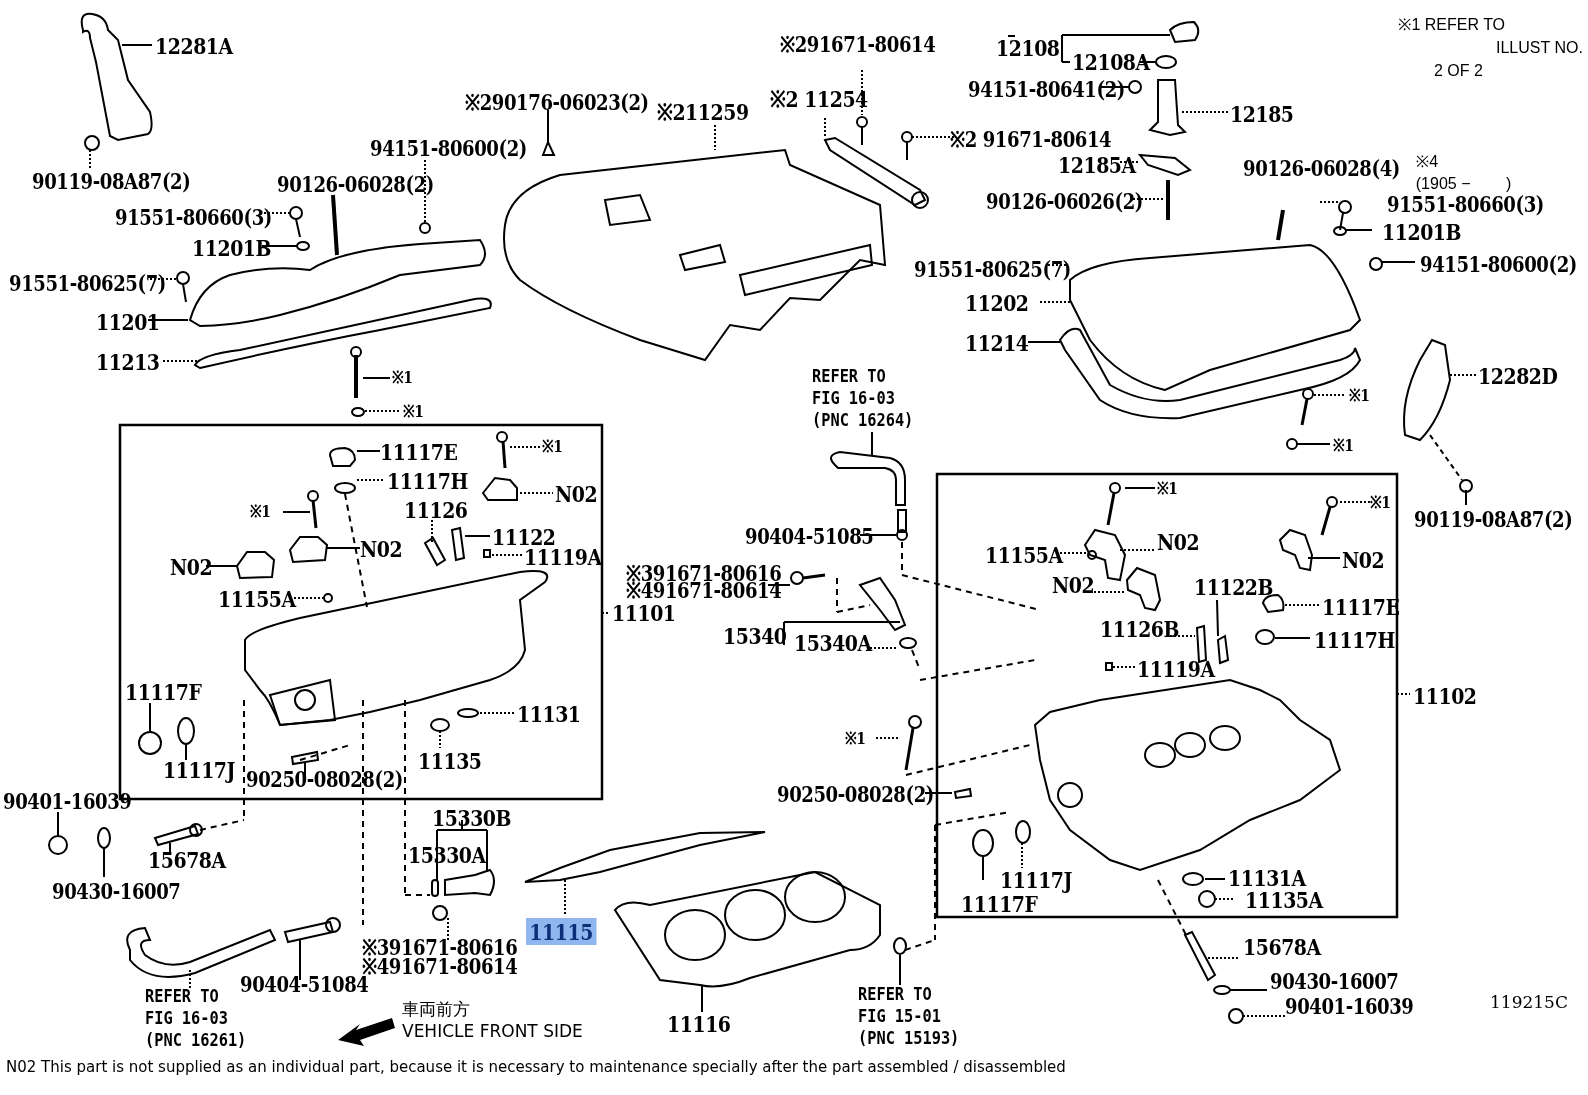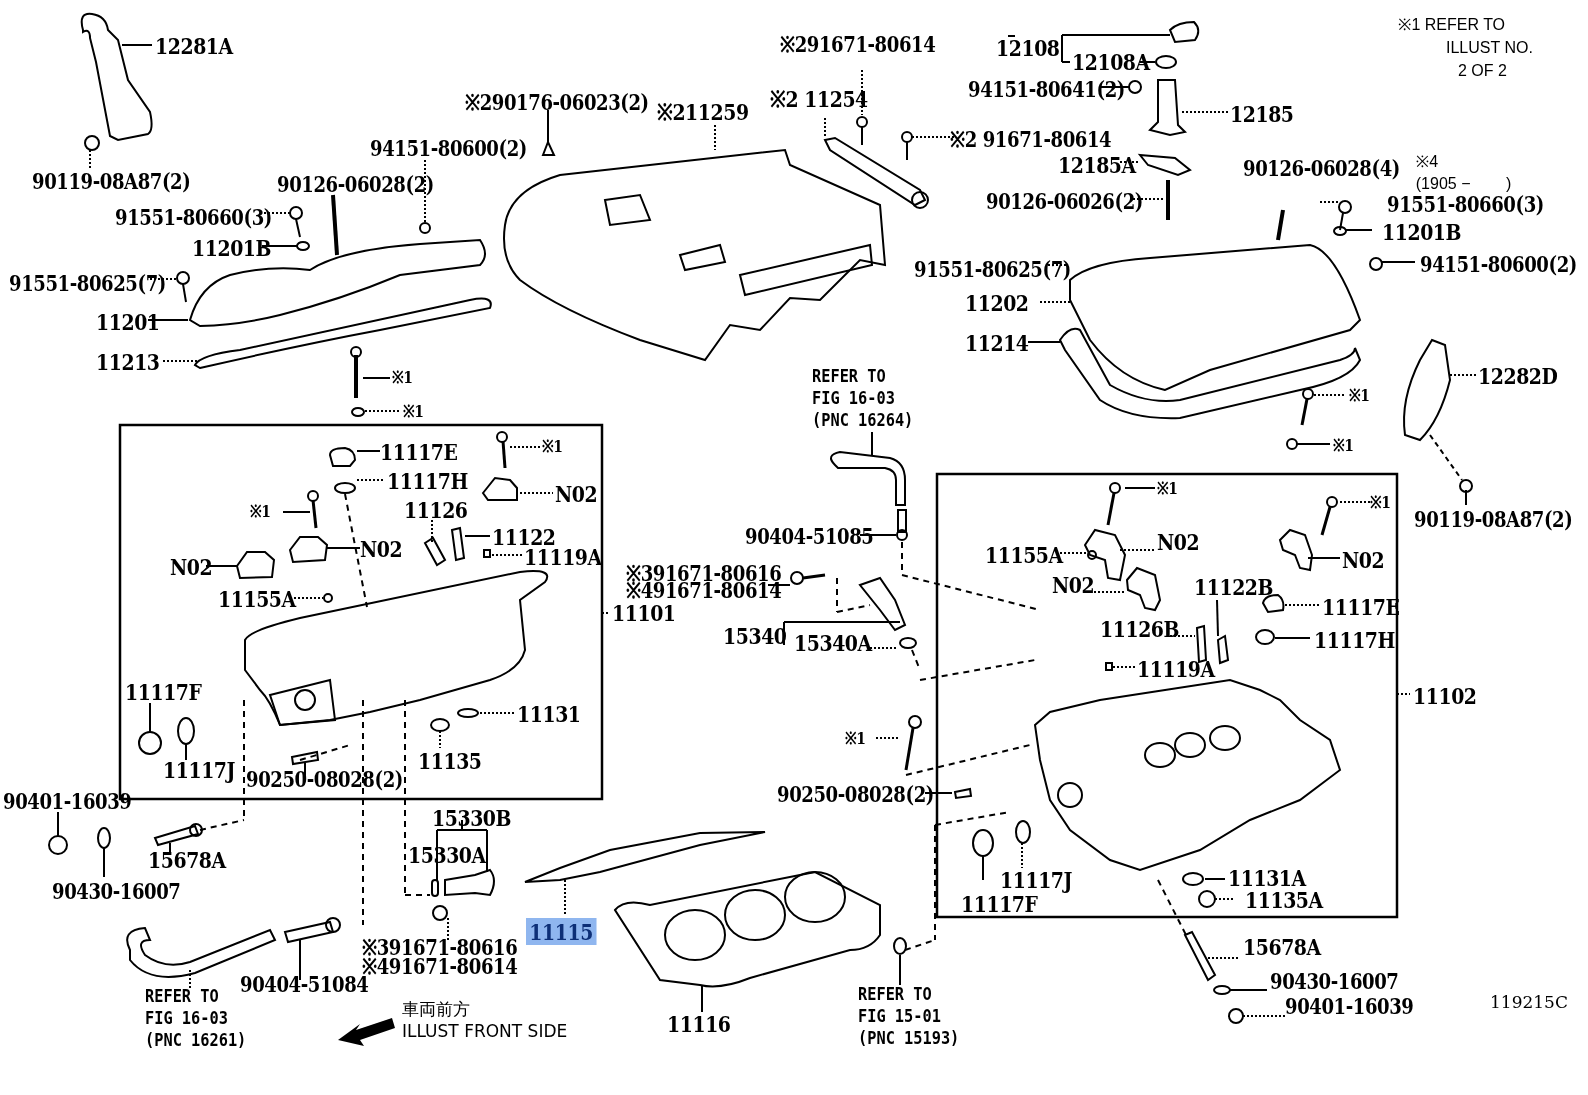--- a/index.html
+++ b/index.html
@@ -264,22 +264,22 @@
     <line x1="1275" y1="638" x2="1310" y2="638"></line>
     <line x1="1113" y1="667" x2="1135" y2="667" stroke-dasharray="2 2"></line>
 
     <path d="M338 1040 L360 1024 L356 1030 L392 1018 L395 1028 L360 1040 L364 1046 Z" fill="#000" stroke="none"></path>
   </svg>
 
   <div class="legend" style="left:1398px;top:14px;">
     <span>※1</span>
     <span>REFER TO</span>
   </div>
-  <div class="legend" style="left:1446px;top:37px;">ILLUST NO.</div>
-  <div class="legend" style="left:1434px;top:60px;margin-left:24px;">2 OF 2</div>
+  <div class="legend" style="left:1496px;top:37px;">ILLUST NO.</div>
+  <div class="legend" style="left:1434px;top:60px;">2 OF 2</div>
   <div class="legend" style="left:1398px;top:129px;white-space:pre;">
     <span>※4</span>
     <span>(1905 −        )</span>
   </div>
 
   <div class="lbl pnb" style="left:155px;top:34px;">12281A</div>
   <div class="lbl pn" style="left:32px;top:170px;">90119-08A87(2)</div>
   <div class="lbl pn" style="left:370px;top:137px;">94151-80600(2)</div>
   <div class="lbl pn" style="left:277px;top:173px;">90126-06028(2)</div>
   <div class="lbl pn" style="left:115px;top:206px;">91551-80660(3)</div>
@@ -346,21 +346,21 @@
   <div class="lbl pn" style="left:362px;top:955px;">※491671-80614</div>
   <div class="lbl pn" style="left:240px;top:973px;">90404-51084</div>
   <div class="lbl note" style="left:145px;top:988px;">REFER TO</div>
   <div class="lbl note" style="left:145px;top:1010px;">FIG 16-03</div>
   <div class="lbl note" style="left:145px;top:1032px;">(PNC 16261)</div>
 
   <div class="lbl pnb hl" style="left:526px;top:918px;">11115</div>
   <div class="lbl pnb" style="left:667px;top:1012px;">11116</div>
 
   <div class="dir" style="left:402px;top:998px;">車両前方</div>
-  <div class="dir" style="left:402px;top:1020px;">ILLUST FRONT SIDE</div>
+  <div class="dir" style="left:402px;top:1020px;">VEHICLE FRONT SIDE</div>
 
   <div class="lbl pn" style="left:745px;top:525px;">90404-51085</div>
   <div class="lbl pn" style="left:626px;top:562px;">※391671-80616</div>
   <div class="lbl pn" style="left:626px;top:579px;">※491671-80614</div>
   <div class="lbl pnb" style="left:723px;top:624px;">15340</div>
   <div class="lbl pnb" style="left:794px;top:631px;">15340A</div>
   <div class="lbl pn" style="left:845px;top:730px;font-size:17px;">※1</div>
   <div class="lbl pn" style="left:777px;top:783px;">90250-08028(2)</div>
   <div class="lbl note" style="left:858px;top:986px;">REFER TO</div>
   <div class="lbl note" style="left:858px;top:1008px;">FIG 15-01</div>
@@ -379,15 +379,16 @@
   <div class="lbl pnb" style="left:1137px;top:657px;">11119A</div>
   <div class="lbl pnb" style="left:1413px;top:684px;">11102</div>
   <div class="lbl pnb" style="left:1000px;top:868px;">11117J</div>
   <div class="lbl pnb" style="left:961px;top:892px;">11117F</div>
   <div class="lbl pnb" style="left:1228px;top:866px;">11131A</div>
   <div class="lbl pnb" style="left:1245px;top:888px;">11135A</div>
   <div class="lbl pnb" style="left:1243px;top:935px;">15678A</div>
   <div class="lbl pn" style="left:1270px;top:970px;">90430-16007</div>
   <div class="lbl pn" style="left:1285px;top:995px;">90401-16039</div>
 
+  <div class="footer" style="left:6px;top:1058px;">N02 This part is not supplied as an individual part, because it is necessary to maintenance specially after the part assembled / disassembled</div>
   <div class="footer" style="left:1490px;top:992px;font-family:'DejaVu Serif','Liberation Serif',serif;font-size:17px;">119215C</div>
 
 </div>
 
 </body></html>

